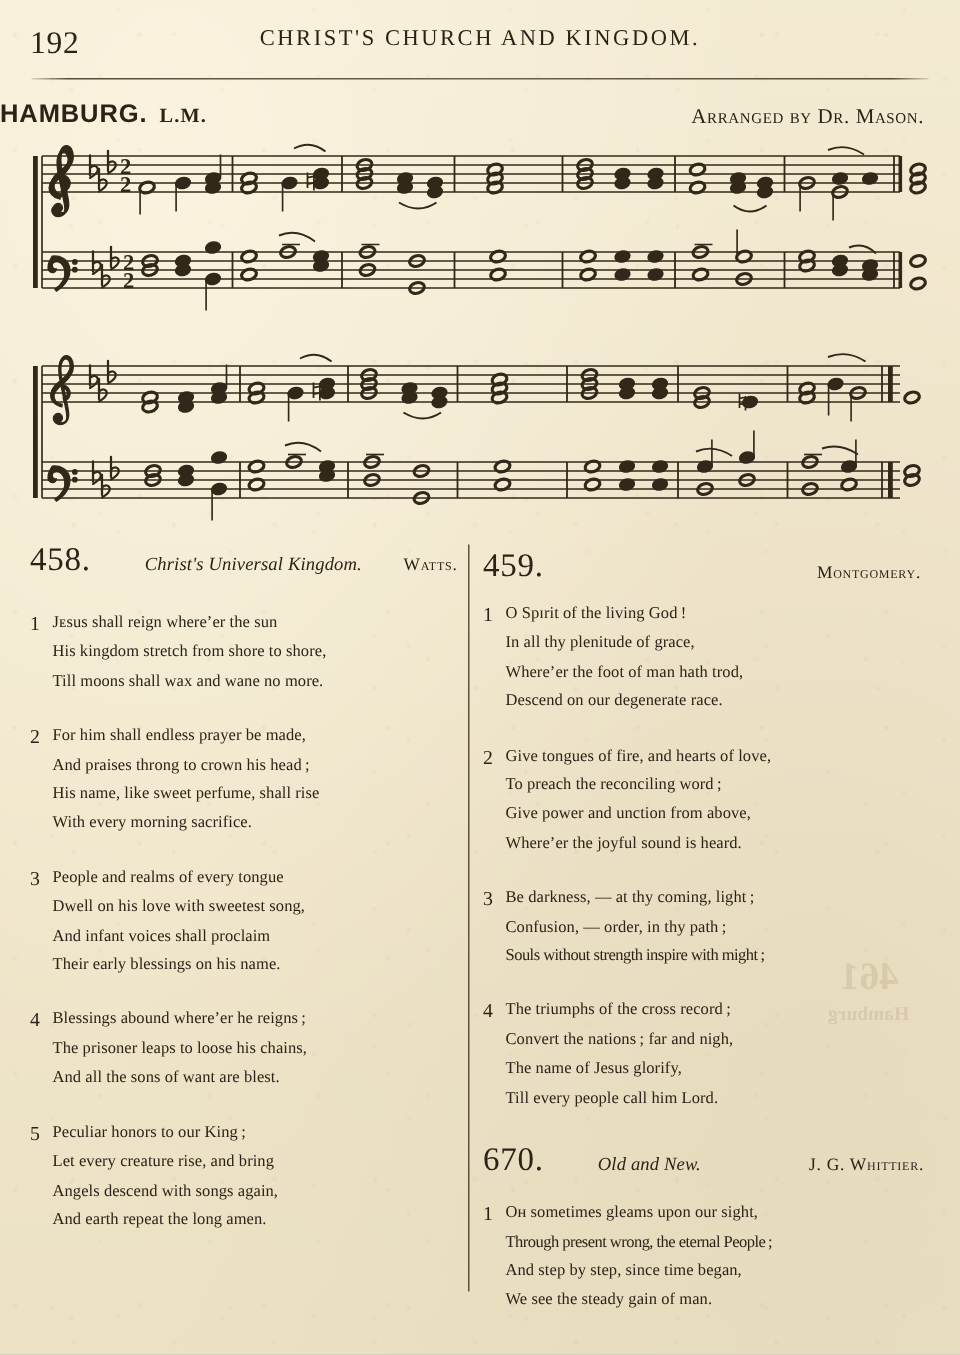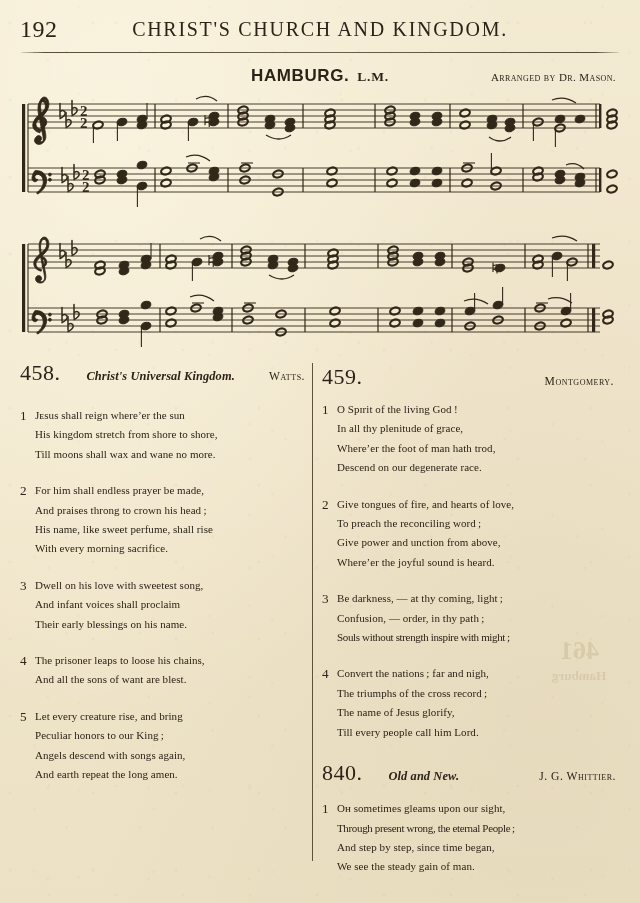--- a/index.html
+++ b/index.html
@@ -42,62 +42,61 @@
     opacity: .33;
     font-weight: bold;
     transform: scaleX(-1);
     font-family: "Liberation Serif", serif;
   }
 
   
   .folio {
     position: absolute;
     left: 20px; top: 16px;
-    font-size: 24px;
+    font-size: 21px;
     letter-spacing: .5px;
   }
   .runhead {
     position: absolute;
     left: 0; right: 0; top: 18px;
     text-align: center;
-    font-size: 20px;
+    font-size: 15px;
     letter-spacing: 1.7px;
     font-weight: normal;
   }
   .headrule {
     position: absolute;
     left: 21px; right: 21px; top: 52px;
     height: 1px;
     background: linear-gradient(90deg,
       rgba(70,56,34,.15) 0%, rgba(60,48,28,.85) 4%,
       rgba(60,48,28,.75) 50%, rgba(60,48,28,.85) 96%,
       rgba(70,56,34,.15) 100%);
   }
 
   
   .tune-title {
     position: absolute;
     left: 0; right: 0; top: 66px;
-    text-align: center;
     font-family: "Liberation Sans", sans-serif;
     font-weight: bold;
     font-size: 17px;
     letter-spacing: .6px;
   }
   .tune-meter {
     font-family: "Liberation Serif", serif;
     font-size: 13.5px;
     font-weight: bold;
     letter-spacing: .8px;
     margin-left: 8px;
   }
   .arranger {
     position: absolute;
     right: 24px; top: 71px;
-    font-size: 11px;
+    font-size: 14px;
     letter-spacing: .2px;
   }
   .sc { font-variant: small-caps; letter-spacing: .4px; }
 
   
   .music { position: absolute; left: 0; top: 0; }
 
   
   .columns {
     position: absolute;
@@ -135,21 +134,21 @@
     letter-spacing: .5px;
   }
 
   
   .head-row {
     display: flex;
     align-items: baseline;
     gap: 0;
     white-space: nowrap;
   }
-  .head-row .hymn-topic { margin-left: 26px; font-weight: bold; }
+  .head-row .hymn-topic { margin-left: 36px; }
   .head-row .hymn-author { margin-left: auto; padding-left: 14px; }
 
   
   .head-stack { position: relative; height: 34px; }
   .head-stack .hymn-num { position: absolute; left: 0; top: 4px; }
   .head-stack .hymn-topic { position: absolute; left: 54px; top: 0px; }
   .head-stack .hymn-author { position: absolute; right: 2px; top: 15px; }
 
   .verse {
     margin-top: 12px;
@@ -901,39 +900,41 @@
           <div>For him shall endless prayer be made,</div>
           <div>And praises throng to crown his head ;</div>
           <div>His name, like sweet perfume, shall rise</div>
           <div>With every morning sacrifice.</div>
         </div>
       </div>
 
       <div class="verse" style="margin-top:17px;">
         <span class="verse-num">3</span>
         <div class="verse-lines">
+          <div>People and realms of every tongue</div>
           <div>Dwell on his love with sweetest song,</div>
           <div>And infant voices shall proclaim</div>
           <div>Their early blessings on his name.</div>
         </div>
       </div>
 
       <div class="verse" style="margin-top:17px;">
         <span class="verse-num">4</span>
         <div class="verse-lines">
+          <div>Blessings abound where’er he reigns ;</div>
           <div>The prisoner leaps to loose his chains,</div>
           <div>And all the sons of want are blest.</div>
         </div>
       </div>
 
       <div class="verse" style="margin-top:17px;">
         <span class="verse-num">5</span>
         <div class="verse-lines">
+          <div>Peculiar honors to our King ;</div>
           <div>Let every creature rise, and bring</div>
-          <div>Peculiar honors to our King ;</div>
           <div>Angels descend with songs again,</div>
           <div>And earth repeat the long amen.</div>
         </div>
       </div>
     </div>
 
     <div class="col col-right">
 
       <div class="hymn-head head-stack">
         <span class="hymn-num">459.</span>
@@ -965,29 +966,29 @@
         <div class="verse-lines">
           <div>Be darkness, — at thy coming, light ;</div>
           <div>Confusion, — order, in thy path ;</div>
           <div class="tight">Souls without strength inspire with might ;</div>
         </div>
       </div>
 
       <div class="verse" style="margin-top:17px;">
         <span class="verse-num">4</span>
         <div class="verse-lines">
+          <div>The triumphs of the cross record ;</div>
           <div>Convert the nations ;  far and nigh,</div>
-          <div>The triumphs of the cross record ;</div>
           <div>The name of Jesus glorify,</div>
           <div>Till every people call him Lord.</div>
         </div>
       </div>
 
       <div class="hymn-head head-row" style="margin-top:18px;">
-        <span class="hymn-num">840.</span>
+        <span class="hymn-num">670.</span>
         <span class="hymn-topic">Old and New.</span>
         <span class="hymn-author">J. G. Whittier.</span>
       </div>
 
       <div class="verse" style="margin-top:9px;">
         <span class="verse-num">1</span>
         <div class="verse-lines">
           <div>Oʜ sometimes gleams upon our sight,</div>
           <div class="tight">Through present wrong, the eternal People ;</div>
           <div>And step by step, since time began,</div>

